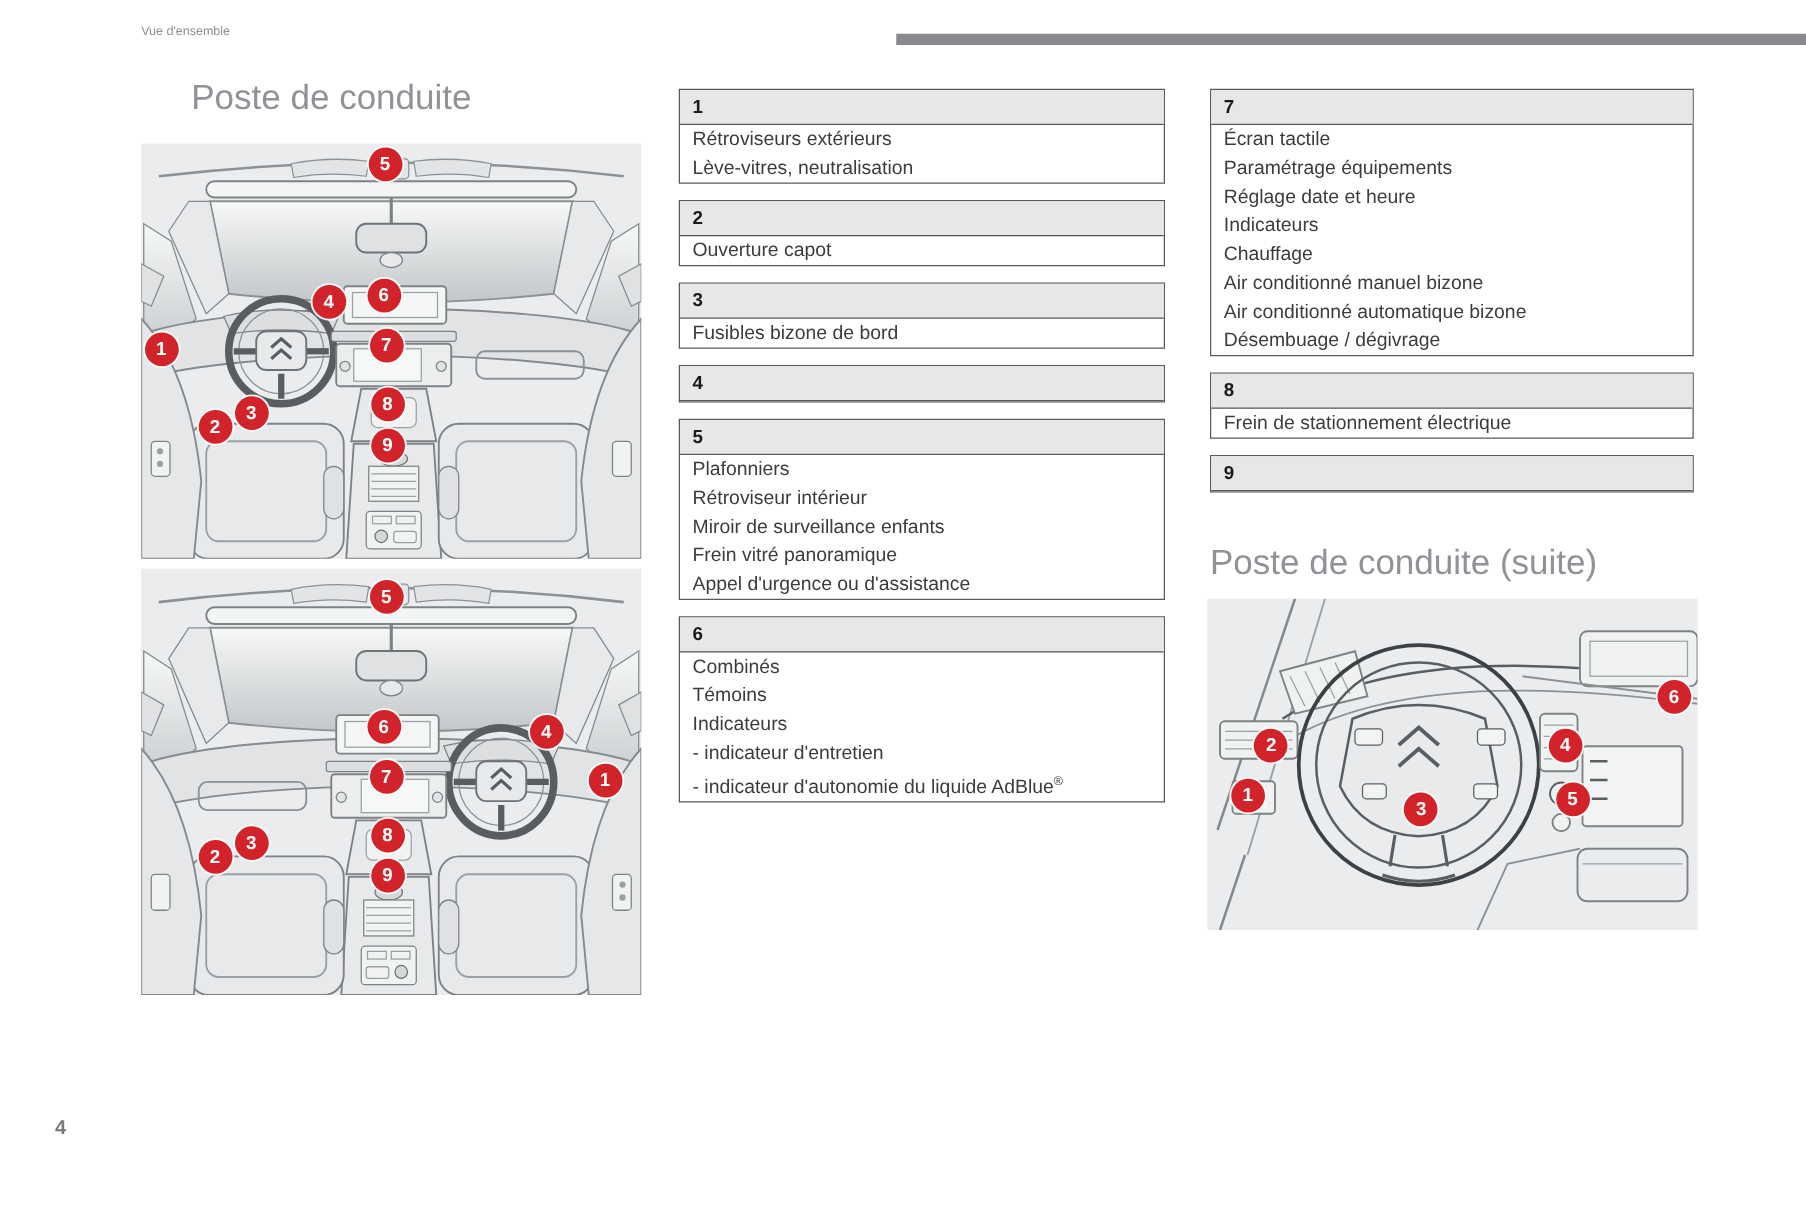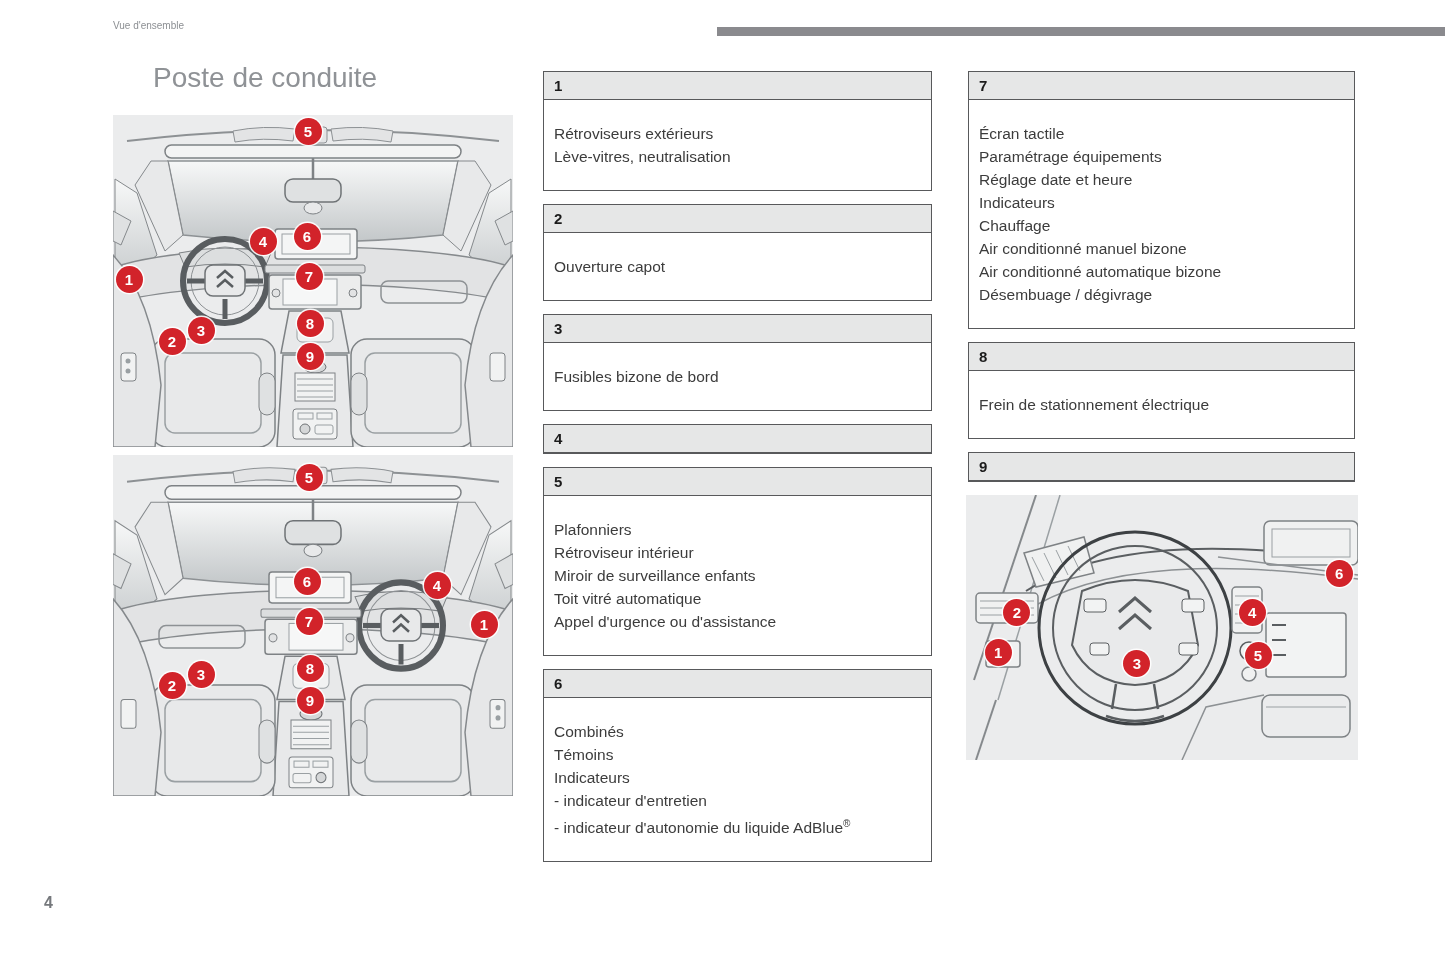--- a/index.html
+++ b/index.html
@@ -24,21 +24,21 @@
     background:#d2232a;color:#fff;font-size:15px;font-weight:700;line-height:27px;text-align:center;
     box-shadow:0 0 0 1.5px rgba(255,255,255,.9);}
 
   
   .col{position:absolute;top:71px;}
   .col-middle{left:543px;width:389px;}
   .col-right{left:968px;width:387px;}
   .ctable{border:1px solid #58595b;background:#fff;margin-bottom:13px;}
   .ctable-header{background:#e6e7e7;border-bottom:1px solid #58595b;padding:0 10px;height:27px;line-height:27px;
     font-size:15px;font-weight:700;color:#1b1b1b;}
-  .ctable-body{padding:22px 10px;}
+  .ctable-body{padding:0 10px;}
   .ctable-body .line{font-size:15.5px;line-height:23px;color:#3c3c3c;white-space:nowrap;}
   .ctable-body sup{font-size:10px;}
 </style>
 </head>
 <body>
 
 <div class="page">
 
   <div class="breadcrumb">Vue d'ensemble</div>
   <div class="header-bar"></div>
@@ -167,21 +167,21 @@
       </div>
       <div class="ctable">
         <div class="ctable-header">4</div>
       </div>
       <div class="ctable">
         <div class="ctable-header">5</div>
         <div class="ctable-body">
           <div class="line">Plafonniers</div>
           <div class="line">Rétroviseur intérieur</div>
           <div class="line">Miroir de surveillance enfants</div>
-          <div class="line">Toit vitré automatique</div>
+          <div class="line">Frein vitré panoramique</div>
           <div class="line">Appel d'urgence ou d'assistance</div>
         </div>
       </div>
       <div class="ctable">
         <div class="ctable-header">6</div>
         <div class="ctable-body">
           <div class="line">Combinés</div>
           <div class="line">Témoins</div>
           <div class="line">Indicateurs</div>
           <div class="line">- indicateur d'entretien</div>
@@ -208,20 +208,21 @@
         <div class="ctable">
           <div class="ctable-header">8</div>
           <div class="ctable-body">
             <div class="line">Frein de stationnement électrique</div>
           </div>
         </div>
         <div class="ctable">
           <div class="ctable-header">9</div>
         </div>
       </div>
+    <h2 class="title title-suite">Poste de conduite (suite)</h2>
 
     <figure class="fig fig3" style="margin-left:0;margin-right:0;margin-bottom:0;">
       <svg viewBox="0 0 392 265" preserveAspectRatio="none">
         <rect width="392" height="265" fill="#ebeced"></rect>
         <line x1="70" y1="0" x2="8" y2="185" stroke="#85898c" stroke-width="2"></line>
         <line x1="94" y1="0" x2="32" y2="205" stroke="#9aa0a3" stroke-width="1.5"></line>
         <path d="M60 96 C 150 38 300 52 392 66" fill="none" stroke="#5a5e61" stroke-width="2"></path>
         <path d="M70 110 C 160 60 300 72 392 84" fill="none" stroke="#8d9194" stroke-width="1.5"></path>
         <path d="M58 58 L118 42 L128 78 L70 92 Z" fill="#f0f1f1" stroke="#7e8285" stroke-width="1.5"></path>
         <line x1="66" y1="62" x2="78" y2="86" stroke="#9aa0a3"></line>

